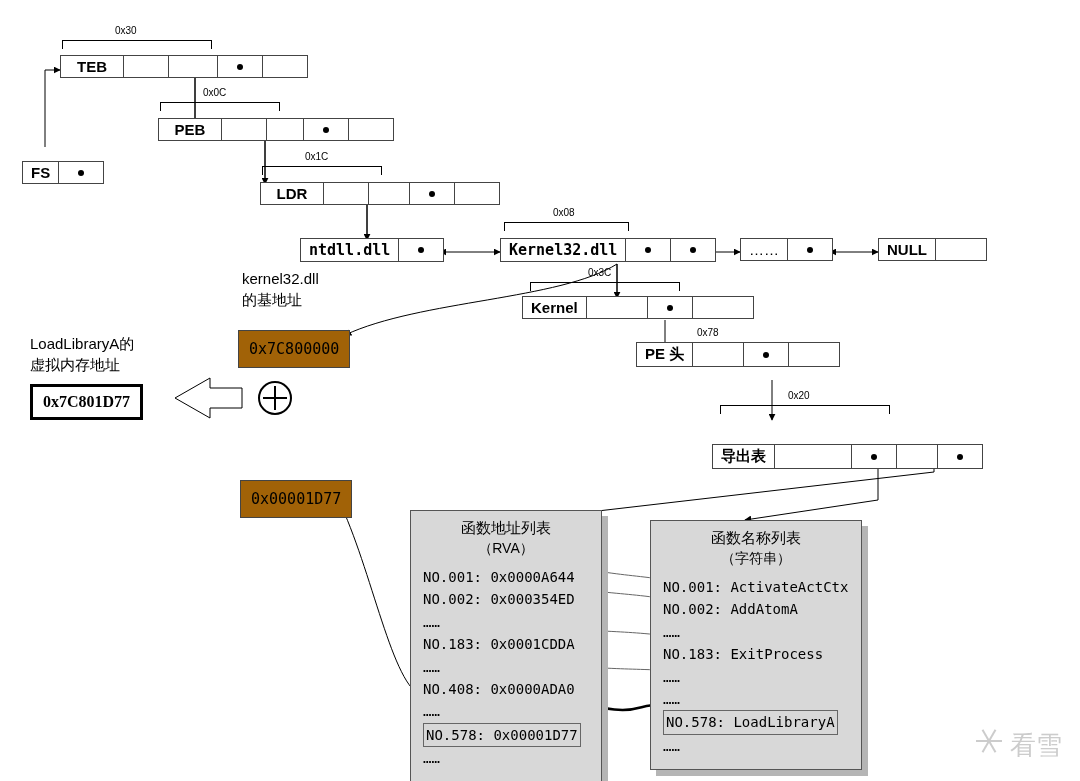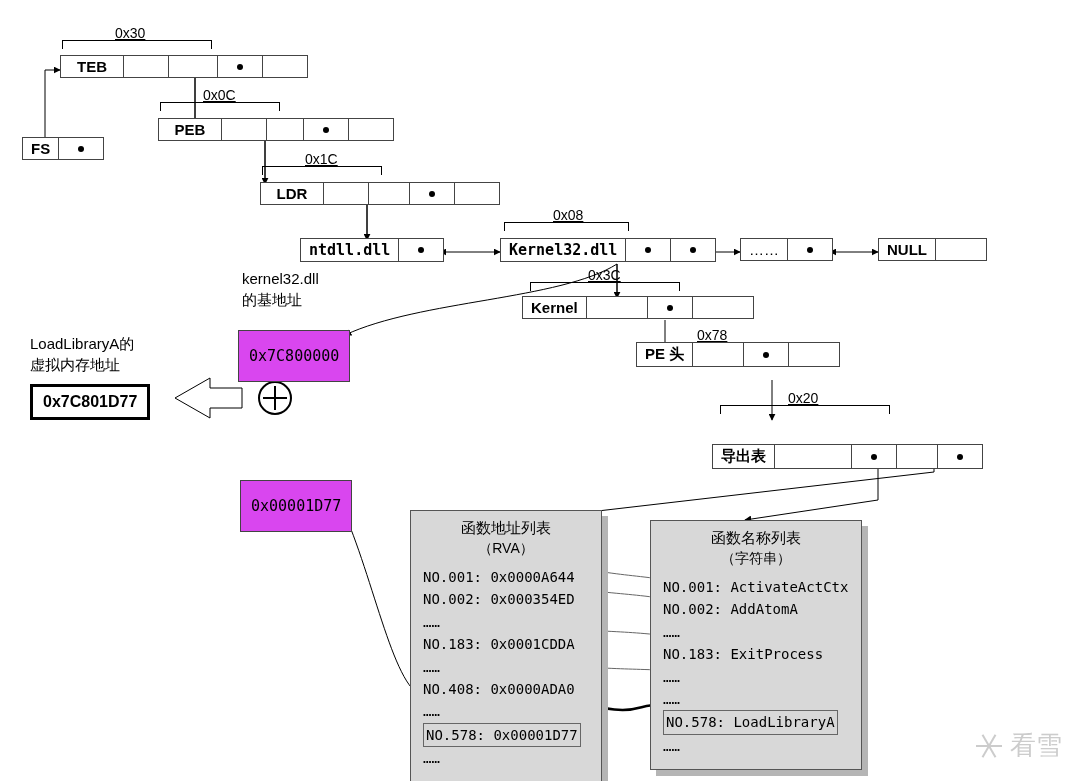--- a/index.html
+++ b/index.html
@@ -9,30 +9,30 @@
   .node .cell{border-right:1px solid #444;display:flex;align-items:center;justify-content:center;padding:2px 8px;font-size:15px;white-space:nowrap;}
   .node .cell:last-child{border-right:none;}
   .node .label{font-weight:bold;}
   .node .dot{width:28px;}
   .node .dot::before{content:"";width:6px;height:6px;background:#000;border-radius:50%;display:block;}
   .node .blank{width:28px;}
   .text{position:absolute;font-size:15px;white-space:nowrap;}
   .bracket{position:absolute;border-top:1px solid #000;height:8px;}
   .bracket::before,.bracket::after{content:"";position:absolute;top:0;width:1px;height:8px;background:#000;}
   .bracket::before{left:0;} .bracket::after{right:0;}
-  .offset{position:absolute;font-size:14px;text-decoration:underline;}
-  .simplebox{position:absolute;border:1px solid #444;background:#d946ef;display:flex;align-items:center;justify-content:center;font-size:15px;padding:16px 10px;}
+  .offset{position:absolute;font-size:10px;}
+  .simplebox{position:absolute;border:1px solid #444;background:#a16207;display:flex;align-items:center;justify-content:center;font-size:15px;padding:9px 10px;}
   .thickbox{position:absolute;border:3px solid #000;background:#fff;display:flex;align-items:center;justify-content:center;font-size:16px;font-weight:bold;padding:6px 10px;}
   .panel{position:absolute;background:#d8d8d8;border:1px solid #555;box-shadow:6px 6px 0 #b5b5b5;}
   .panel .ptitle{text-align:center;font-size:15px;padding:8px 6px 2px 6px;}
   .panel .psub{text-align:center;font-size:14px;padding:0 6px 8px 6px;}
   .panel .plist{padding:0 12px 12px 12px;font-size:14px;line-height:1.6;font-family:Consolas,monospace;}
   .panel .plist div{white-space:nowrap;}
   .panel .hl{border:1px solid #666;display:inline-block;padding:0 2px;}
-  .watermark{position:absolute;right:18px;bottom:18px;font-size:26px;color:#ccc;display:flex;align-items:center;gap:8px;}
+  .watermark{position:absolute;right:18px;bottom:18px;font-size:26px;color:#ccc;display:flex;align-items:flex-start;gap:8px;}
   .snow{width:26px;height:26px;position:relative;}
   .snow::before,.snow::after{content:"";position:absolute;left:50%;top:50%;width:26px;height:2px;background:#ccc;transform-origin:center;}
   .snow::before{transform:translate(-50%,-50%) rotate(0deg);}
   .snow::after{transform:translate(-50%,-50%) rotate(60deg);}
   .snow span{position:absolute;left:50%;top:50%;width:26px;height:2px;background:#ccc;transform:translate(-50%,-50%) rotate(-60deg);}
 </style>
 </head>
 <body>
 <div class="stage">
 
@@ -105,21 +105,21 @@
 
 <div class="bracket" style="left:643px;top:342px;width:140px"></div>
 <div class="offset" style="left:697px;top:327px">0x78</div>
 
 <div class="bracket" style="left:720px;top:405px;width:170px"></div>
 <div class="offset" style="left:788px;top:390px">0x20</div>
 
 <div class="bracket" style="left:720px;top:460px;width:225px"></div>
 <div class="offset" style="left:818px;top:448px">0x1C</div>
 
-<div class="node" style="left:22px;top:137px">
+<div class="node" style="left:22px;top:161px">
   <div class="cell label">FS</div>
   <div class="cell dot"></div>
 </div>
 
 <div class="node" style="left:60px;top:55px">
   <div class="cell label" style="min-width:46px">TEB</div>
   <div class="cell blank"></div>
   <div class="cell blank" style="width:32px"></div>
   <div class="cell dot"></div>
   <div class="cell blank"></div>
@@ -183,21 +183,21 @@
   <div class="cell blank" style="width:24px"></div>
   <div class="cell dot"></div>
 </div>
 
 <div class="text" style="left:242px;top:268px;line-height:1.4"><span>kernel32.dll<br>的基地址</span></div>
 
 <div class="simplebox" style="left:238px;top:330px;font-family:Consolas,monospace">0x7C800000</div>
 
 <div class="text" style="left:30px;top:333px;line-height:1.4"><span>LoadLibraryA的<br>虚拟内存地址</span></div>
 
-<div class="thickbox" style="left:30px;top:384px;font-family:Liberation Sans, sans-serif">0x7C801D77</div>
+<div class="thickbox" style="left:30px;top:384px;font-family:Liberation Serif, serif">0x7C801D77</div>
 
 <div class="simplebox" style="left:240px;top:480px;font-family:Consolas,monospace">0x00001D77</div>
 
 
 <div class="panel" style="left:410px;top:510px;width:190px">
   <div class="ptitle">函数地址列表</div>
   <div class="psub">（RVA）</div>
   <div class="plist">
     <div>NO.001: 0x0000A644</div>
     <div>NO.002: 0x000354ED</div>

